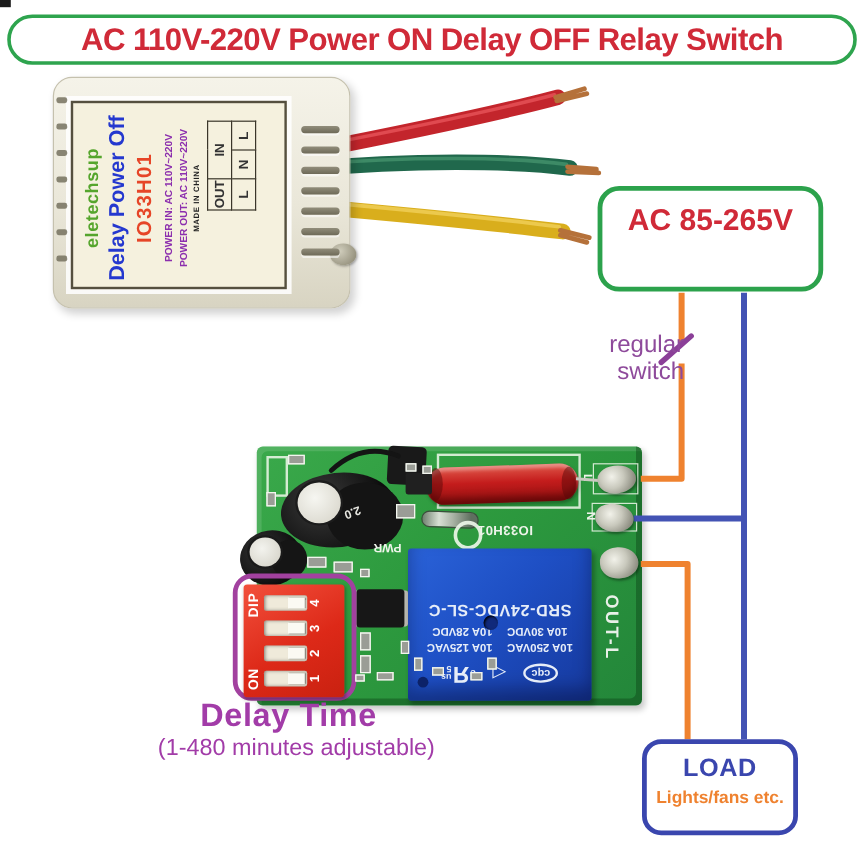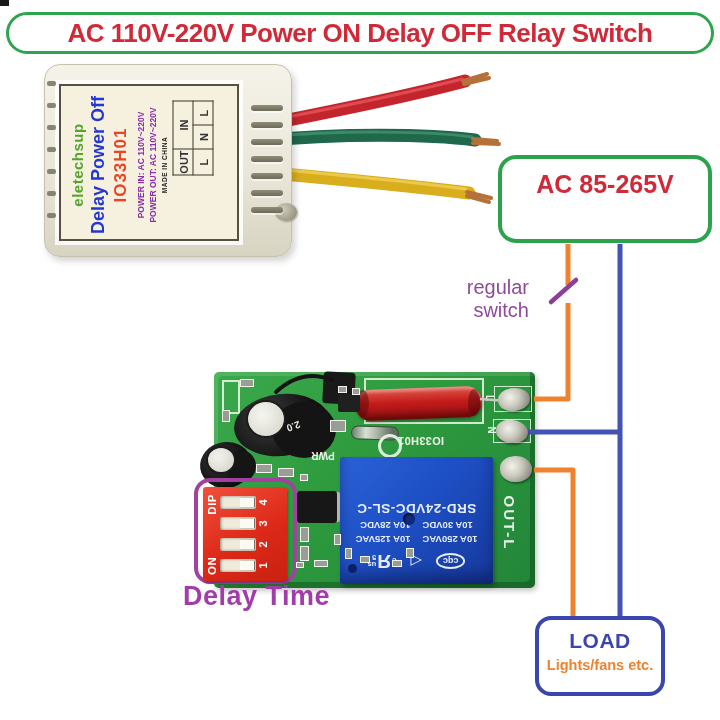--- a/index.html
+++ b/index.html
@@ -120,31 +120,31 @@
     font-size:11.5px; font-weight:bold; letter-spacing:.5px; }
   .dip-sliders { display:flex; justify-content:center; gap:8px; margin-top:2px; }
   .slider { position:relative; width:13px; height:36px; background:#efeada; border-radius:2px;
     box-shadow:inset 0 1px 3px rgba(0,0,0,.45); }
   .knob { position:absolute; left:2px; bottom:2px; width:9px; height:14px; background:#fbfaf3;
     box-shadow:0 1px 1px rgba(0,0,0,.5); }
   .dip-nums { display:flex; justify-content:center; gap:8px; margin-top:1px; }
   .dip-nums span { width:13px; text-align:center; font-size:11px; font-weight:bold; }
 
   
-  .ps-box { position:absolute; left:498px; top:155px; width:214px; height:88px; z-index:5;
+  .ps-box { position:absolute; left:498px; top:155px; width:188px; height:88px; z-index:5;
     background:#fff; border:4px solid #2ca24c; border-radius:18px; text-align:center; }
   .ps-box div { color:#d02a38; font-weight:bold; font-size:25px; }
   .ps-l1 { margin-top:11px; } .ps-l2 { margin-top:4px; }
-  .rsw { position:absolute; left:433px; top:276px; width:96px; z-index:5; text-align:right;
+  .rsw { position:absolute; left:474px; top:276px; width:96px; z-index:5; text-align:right;
     color:#8e4a9b; font-size:20px; line-height:23px; }
   .load-box { position:absolute; left:535px; top:616px; width:130px; height:80px; z-index:5;
     background:#fff; border:4px solid #3a46ae; border-radius:16px; text-align:center; }
   .load-t { margin-top:9px; color:#3a46ae; font-weight:bold; font-size:21px; letter-spacing:.5px; }
   .load-s { margin-top:4px; color:#ef822f; font-weight:bold; font-size:14.5px; white-space:nowrap; }
-  .delay-t { position:absolute; left:124px; top:581px; width:265px; z-index:5; text-align:center;
+  .delay-t { position:absolute; left:108px; top:581px; width:265px; z-index:5; text-align:center;
     color:#a23ca8; font-size:27px; font-weight:bold; letter-spacing:.5px; }
   .delay-s { position:absolute; left:92px; top:612px; width:310px; z-index:5; text-align:center;
     color:#a23ca8; font-size:19.5px; }
 </style>
 </head>
 <body>
 
 <div class="canvas">
 
   <svg class="layer wires" width="720" height="720">
@@ -308,20 +308,21 @@
   </div>
   <div class="rsw">
     <div>regular</div>
     <div>switch</div>
   </div>
   <div class="load-box">
     <div class="load-t">LOAD</div>
     <div class="load-s">Lights/fans etc.</div>
   </div>
   <div class="delay-t">Delay Time</div>
+  <div class="delay-s">(1-480 minutes adjustable)</div>
 
 <div class="smd" style="left: 240px; top: 379px; width: 14px; height: 8px;"></div>
     <div class="smd" style="left: 222px; top: 410px; width: 8px; height: 12px;"></div>
     <div class="smd" style="left: 256px; top: 464px; width: 16px; height: 9px;"></div>
     <div class="smd" style="left: 278px; top: 468px; width: 16px; height: 9px;"></div>
     <div class="smd" style="left: 300px; top: 474px; width: 8px; height: 7px;"></div>
     <div class="smd" style="left: 338px; top: 386px; width: 9px; height: 7px;"></div>
     <div class="smd" style="left: 352px; top: 388px; width: 8px; height: 7px;"></div>
     <div class="smd" style="left: 330px; top: 420px; width: 16px; height: 12px;"></div>
     <div class="smd" style="left: 300px; top: 527px; width: 9px; height: 15px;"></div>

